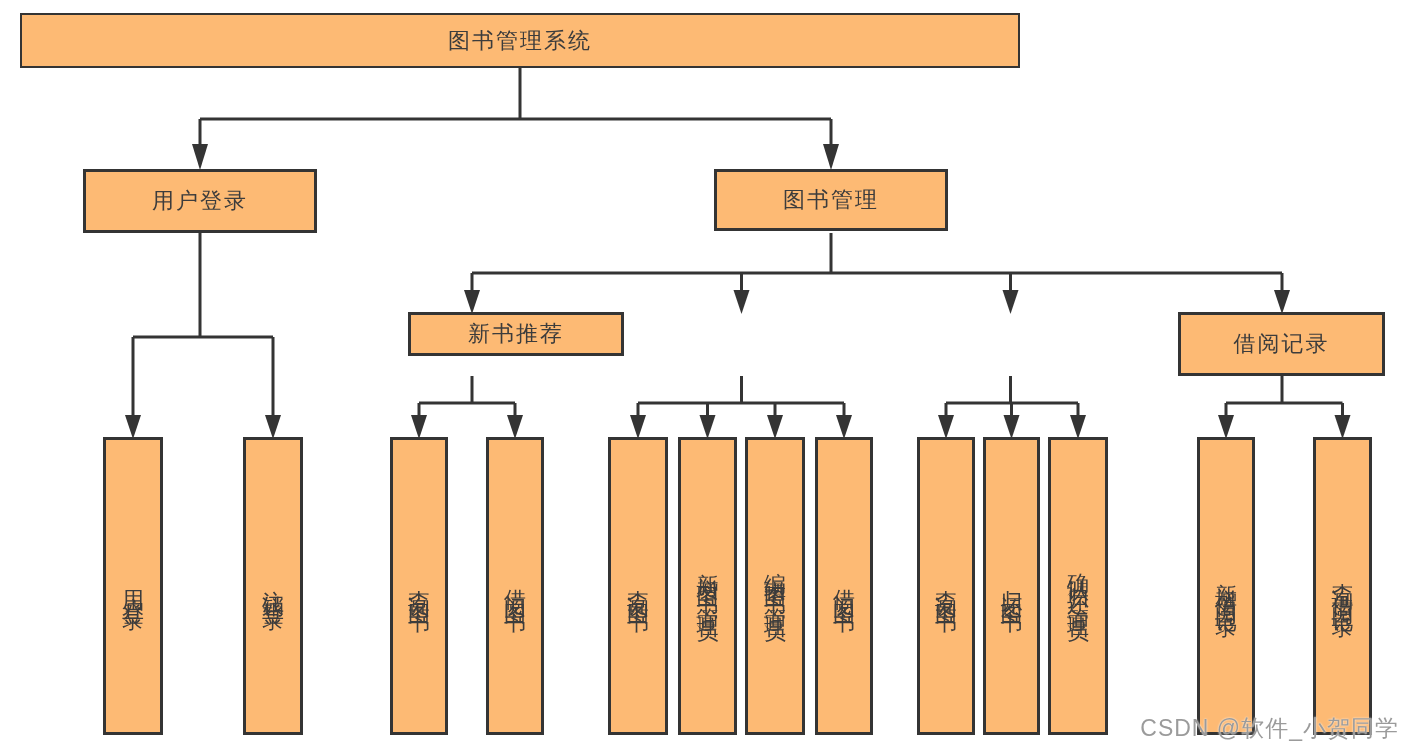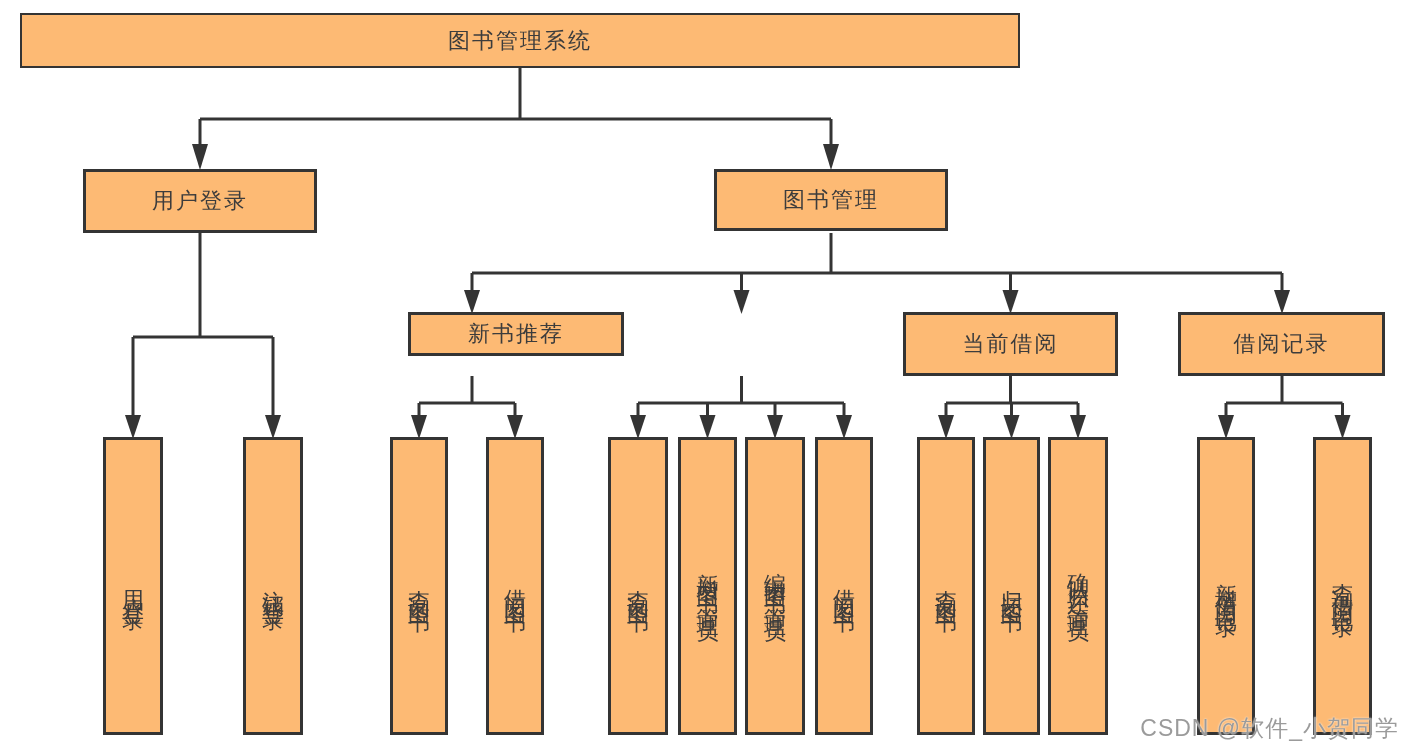--- a/index.html
+++ b/index.html
@@ -109,23 +109,20 @@
   <div class="node" style="left:83px; top:169px; width:234px; height:64px;">
     <span>用户登录</span>
   </div>
   <div class="node" style="left:714px; top:169px; width:234px; height:62px;">
     <span>图书管理</span>
   </div>
 
   <div class="node" style="left:364px; top:312px; width:216px; height:44px;margin-left:44px;">
     <span>新书推荐</span>
   </div>
-  <div class="node" style="left:903px; top:312px; width:215px; height:64px;">
-    <span>当前借阅</span>
-  </div>
   <div class="node" style="left:1178px; top:312px; width:207px; height:64px;">
     <span>借阅记录</span>
   </div>
 
   <div class="node leaf" style="left:103px; top:437px; width:60px; height:298px;">
     <span class="vtext">用户登录</span>
   </div>
   <div class="node leaf" style="left:243px; top:437px; width:60px; height:298px;">
     <span class="vtext">注销登录</span>
   </div>

